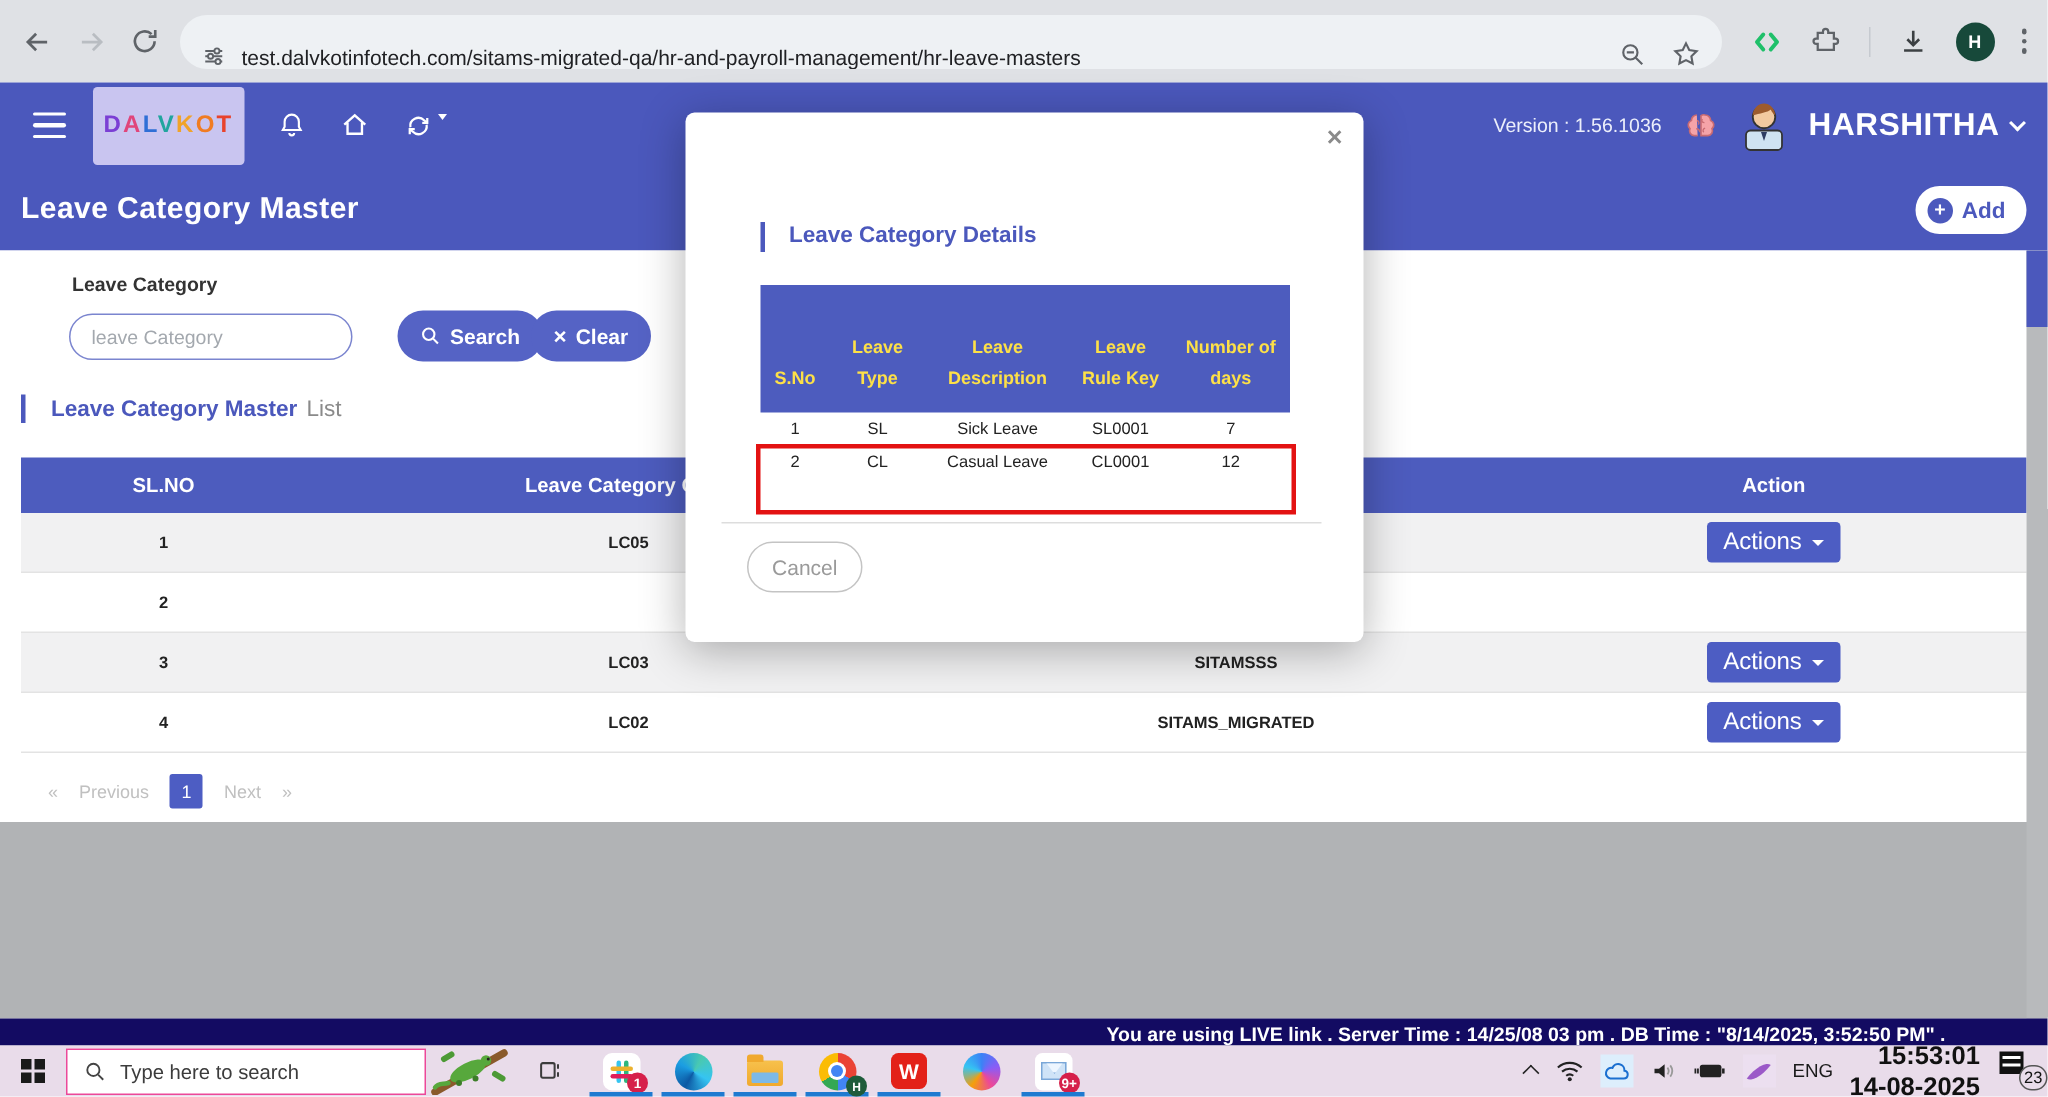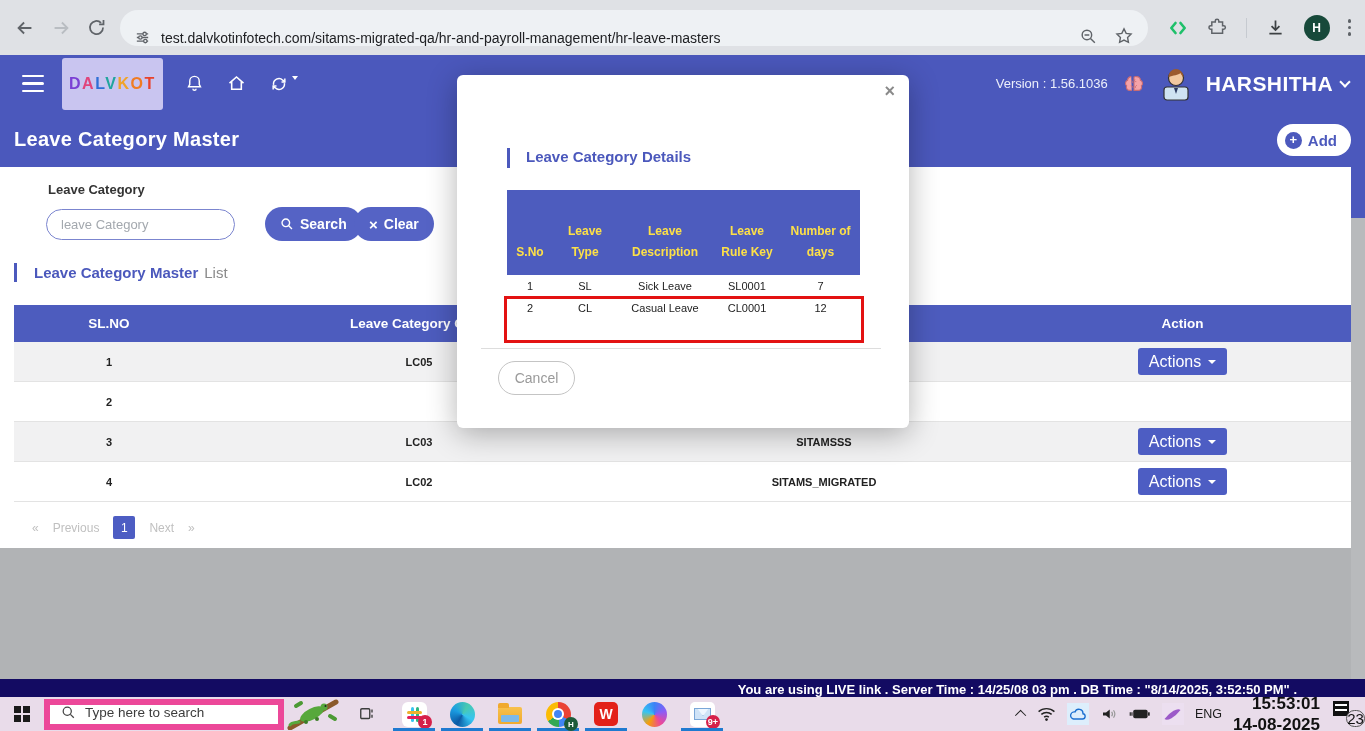--- a/index.html
+++ b/index.html
@@ -84,21 +84,21 @@
 
   
   .status-bar { position:absolute; left:0; top:679px; width:1365px; height:18px; background:#130b62; display:flex; align-items:center; justify-content:flex-end; padding-right:68px; overflow:hidden; }
   .status-bar span { color:#fff; font-size:13px; font-weight:700; white-space:nowrap; transform:translateY(1px); }
 
   
   .taskbar { position:absolute; left:0; top:697px; width:1365px; height:34px; background:#e9dcea; display:flex; align-items:center; }
   .start { width:44px; height:34px; display:flex; align-items:center; justify-content:center; cursor:pointer; }
   .win-grid { display:grid; grid-template-columns:7px 7px; grid-template-rows:7px 7px; gap:1.5px; }
   .win-grid i { background:#1a1a1a; }
-  .tb-search { width:240px; height:31px; background:#fff; border:6px solid #ec4899; display:flex; align-items:flex-start; gap:9px; padding-left:11px; cursor:text; }
+  .tb-search { width:240px; height:31px; background:#fff; border:1px solid #ec4899; display:flex; align-items:center; gap:9px; padding-left:11px; cursor:text; }
   .tb-search span { font-size:13.5px; color:#3c3c3c; }
   .tb-app { width:48px; height:34px; display:flex; align-items:center; justify-content:center; position:relative; cursor:pointer; }
   .tb-app.run::after { content:""; position:absolute; left:3px; right:3px; bottom:0; height:3px; background:#1f7ad0; }
   .badge { position:absolute; right:6px; bottom:2px; min-width:14px; height:14px; border-radius:8px; background:#d6204a; color:#fff; font-size:9px; font-weight:700; display:flex; align-items:center; justify-content:center; padding:0 2px; }
   .sq-white { width:25px; height:25px; background:#fff; border-radius:6px; display:flex; align-items:center; justify-content:center; position:relative; }
   .slack-hash { position:relative; width:15px; height:15px; }
   .slack-hash i { position:absolute; border-radius:2px; }
   .slack-hash i:nth-child(1){ left:4px; top:0; width:3px; height:15px; background:#36c5f0;}
   .slack-hash i:nth-child(2){ left:9px; top:0; width:3px; height:15px; background:#2eb67d;}
   .slack-hash i:nth-child(3){ left:0; top:4px; width:15px; height:3px; background:#ecb22e;}
@@ -120,21 +120,21 @@
   .chev-up { width:8px; height:8px; border-left:1.8px solid #222; border-top:1.8px solid #222; transform:rotate(45deg) translateY(2px); }
   .tray-box { width:22px; height:22px; display:flex; align-items:center; justify-content:center; }
   .cloud-box { background:#ddeefc; }
   .feather-box { background:#ecdff0; }
   .feather { width:7px; height:17px; background:#9b59c8; border-radius:100% 0 100% 0; transform:rotate(38deg); }
   .lang { font-size:12.5px; color:#1a1a1a; }
   .clock { text-align:right; font-size:17px; color:#111; line-height:1.25;font-weight:bold; }
   .notif { position:relative; width:34px; height:26px; }
   .notif .pane { position:absolute; left:2px; top:0; width:16px; height:15px; background:#111; }
   .notif .pane i { display:block; height:2px; background:#fff; margin:3px 2px 0 2px; }
-  .notif .count { position:absolute; right:0; bottom:0; width:19px; height:17px; border:1.4px solid #555; border-radius:9px; background:#e9dcea; font-size:15px; color:#111; display:flex; align-items:center; justify-content:center; }
+  .notif .count { position:absolute; right:0; bottom:0; width:19px; height:17px; border:1.4px solid #555; border-radius:9px; background:#e9dcea; font-size:11px; color:#111; display:flex; align-items:center; justify-content:center; }
 
   
   .gecko-wrap { width:58px; height:34px; display:flex; align-items:center; justify-content:center; cursor:pointer; }
 
   svg { display:block; }
 </style>
 </head>
 <body>
 
 <div class="browser-bar">

